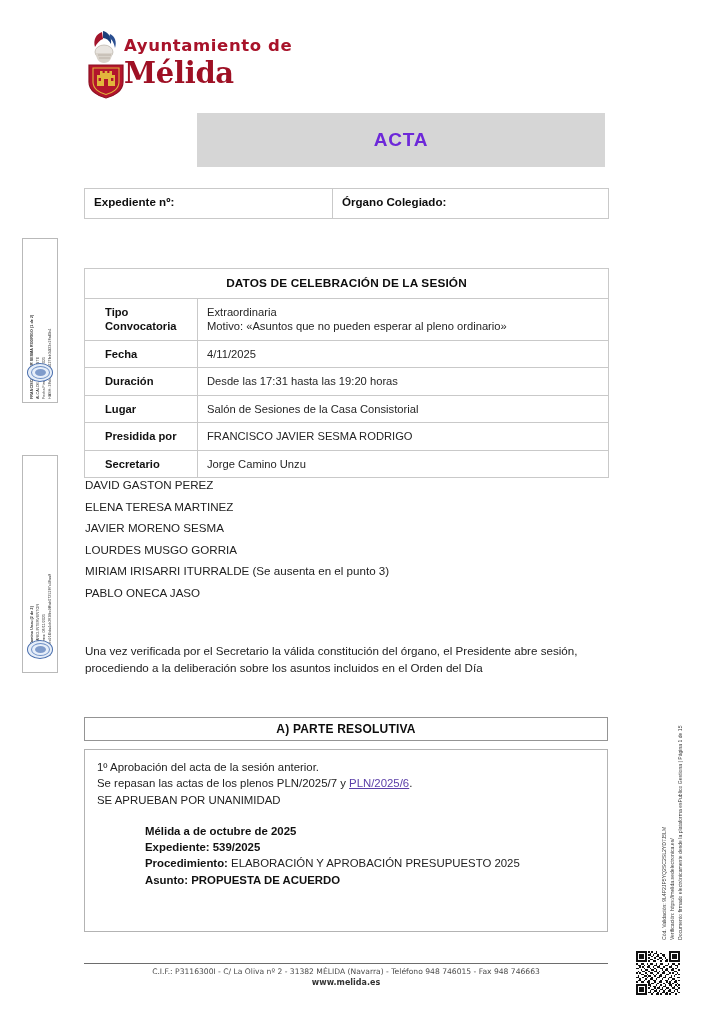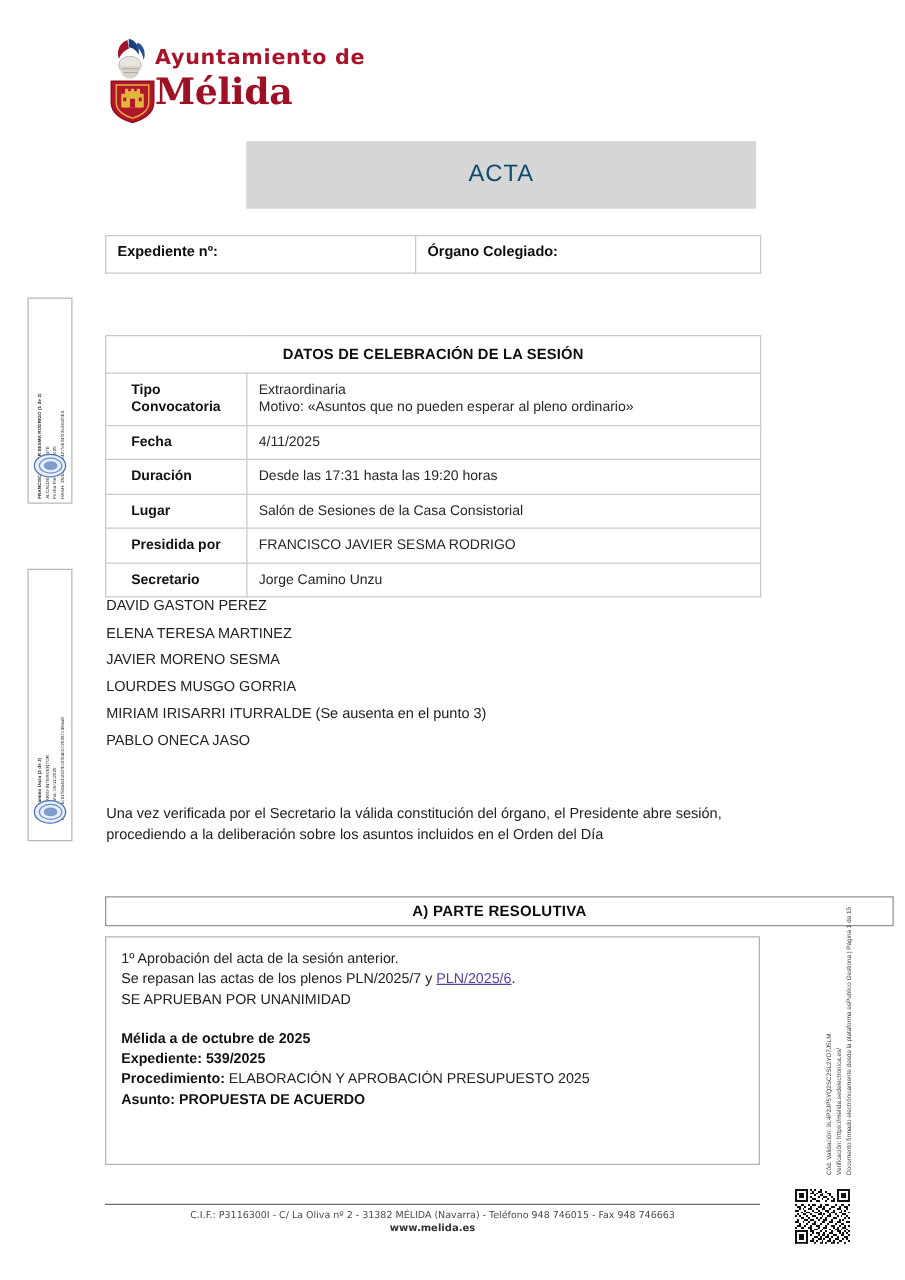--- a/index.html
+++ b/index.html
@@ -158,22 +158,22 @@
     top: 113px;
     width: 408px;
     height: 54px;
     background: #d6d6d6;
     display: flex;
     align-items: center;
     justify-content: center;
   }
   .acta-band .acta-title {
     font-size: 19px;
-    font-weight: normal;
-    color: #0c4a6e;
+    font-weight: bold;
+    color: #6d28d9;
     letter-spacing: 0.8px;
   }
 
   
   .doc-table {
     position: absolute;
     border-collapse: collapse;
     table-layout: fixed;
     font-size: 11.2px;
   }
@@ -221,21 +221,21 @@
     font-size: 11.6px;
     line-height: 16.5px;
     color: #222;
   }
 
   
   .section-box {
     position: absolute;
     left: 84px;
     top: 717px;
-    width: 631px;
+    width: 524px;
     height: 24px;
     border: 1px solid #949494;
     box-sizing: border-box;
     display: flex;
     align-items: center;
     justify-content: center;
     background: #fff;
   }
   .section-box span {
     font-size: 12px;
@@ -256,21 +256,21 @@
     background: #fff;
     padding: 9px 12px;
   }
   .body-box p {
     margin: 0;
     font-size: 11.4px;
     line-height: 16.3px;
     color: #222;
   }
   .body-box .blk-2 { margin-top: 15px; }
-  .body-box .blk-2 p { font-weight: bold; color: #111; }
+  .body-box .blk-2 p { font-weight: bold; color: #111; margin-left: 48px; }
   .body-box .blk-2 p .reg { font-weight: normal; color: #222; }
   .doc-link {
     color: #5b3fa8;
     text-decoration: underline;
   }
 
   
   .footer-rule {
     position: absolute;
     left: 84px;

